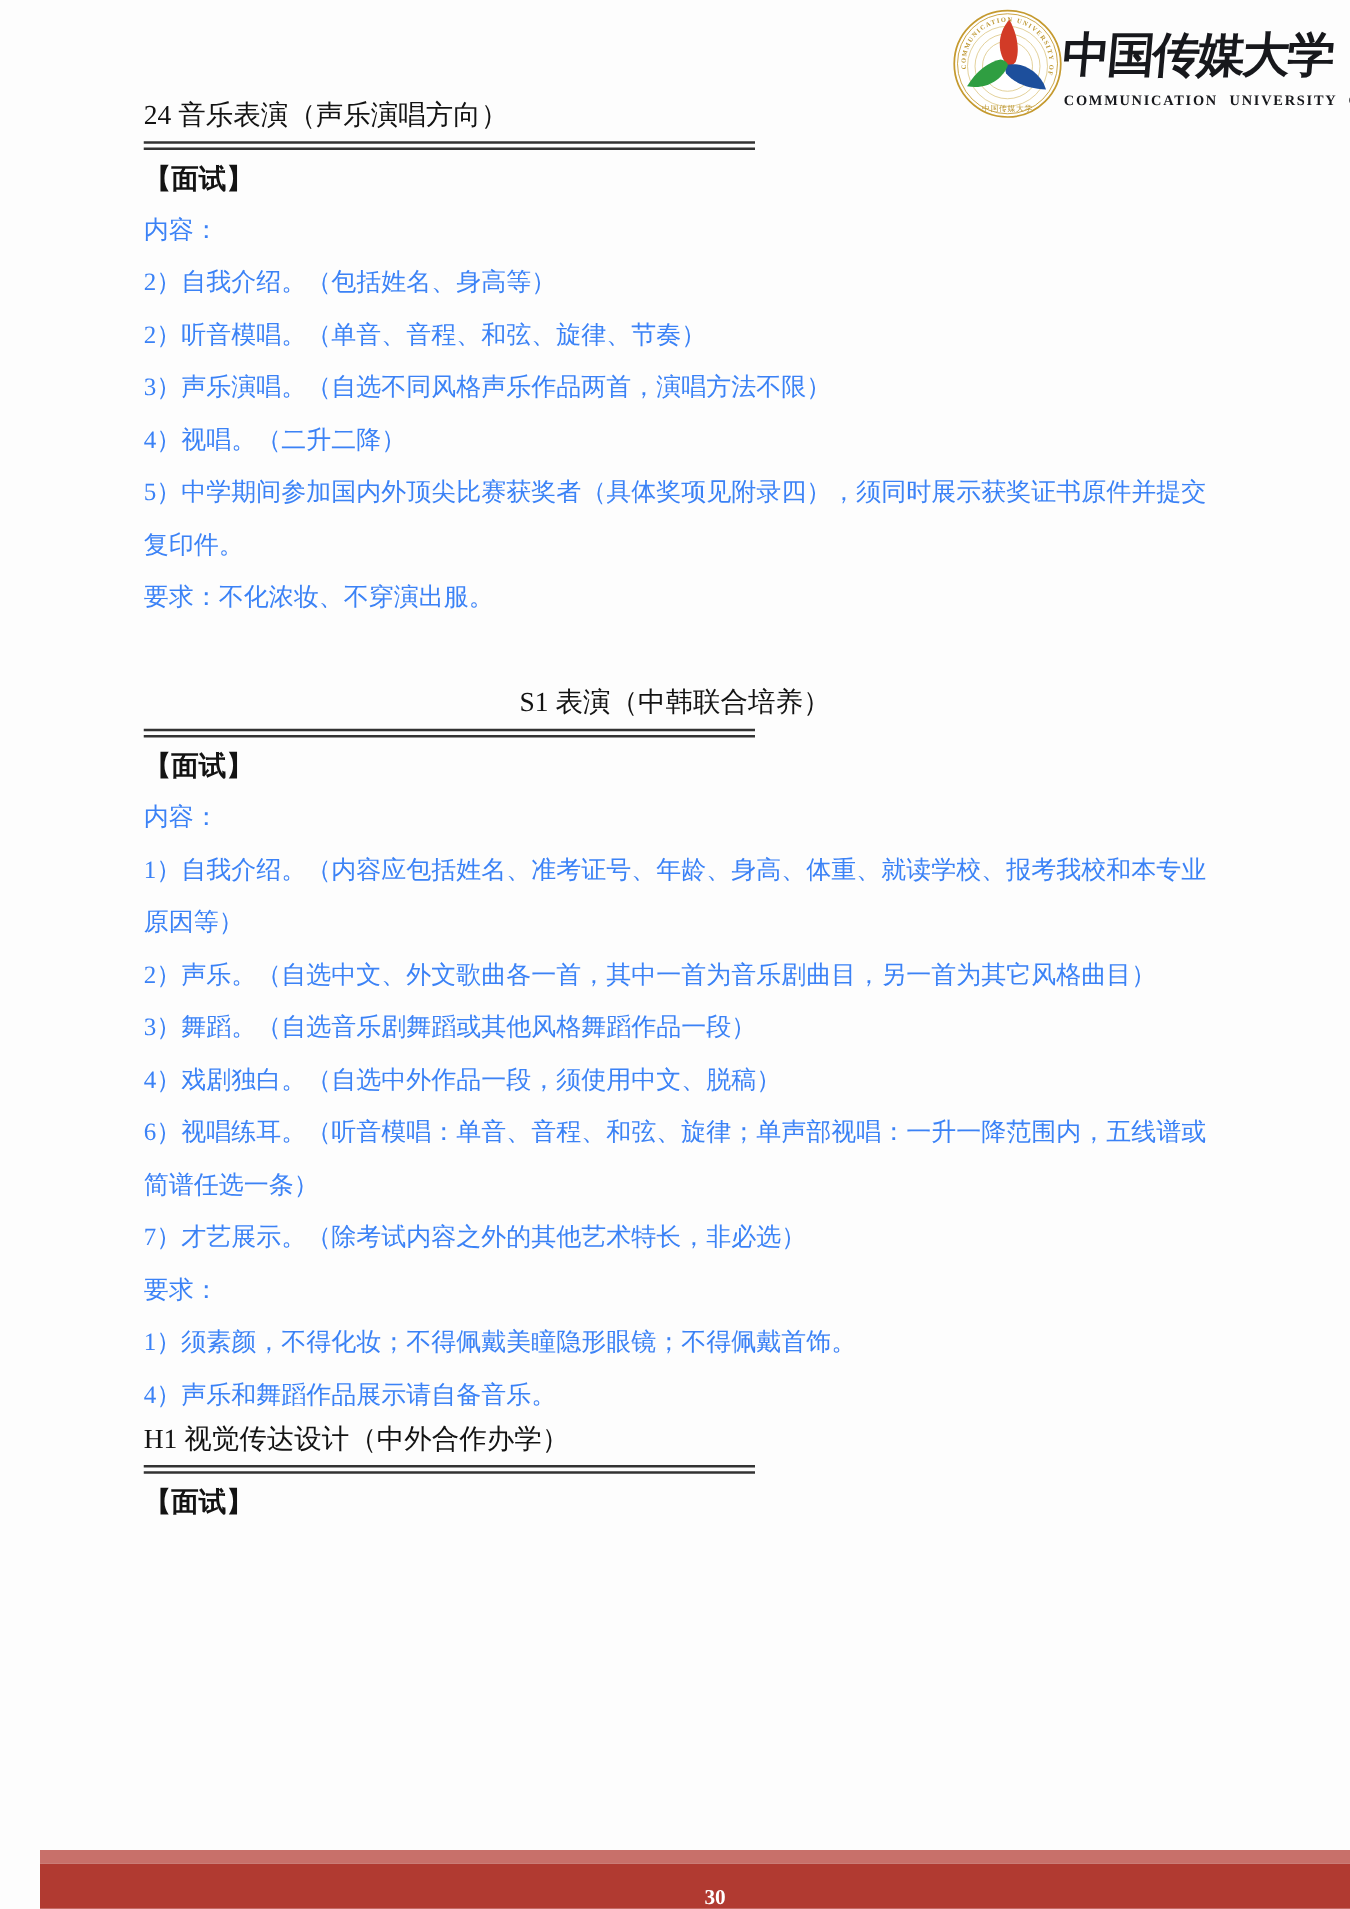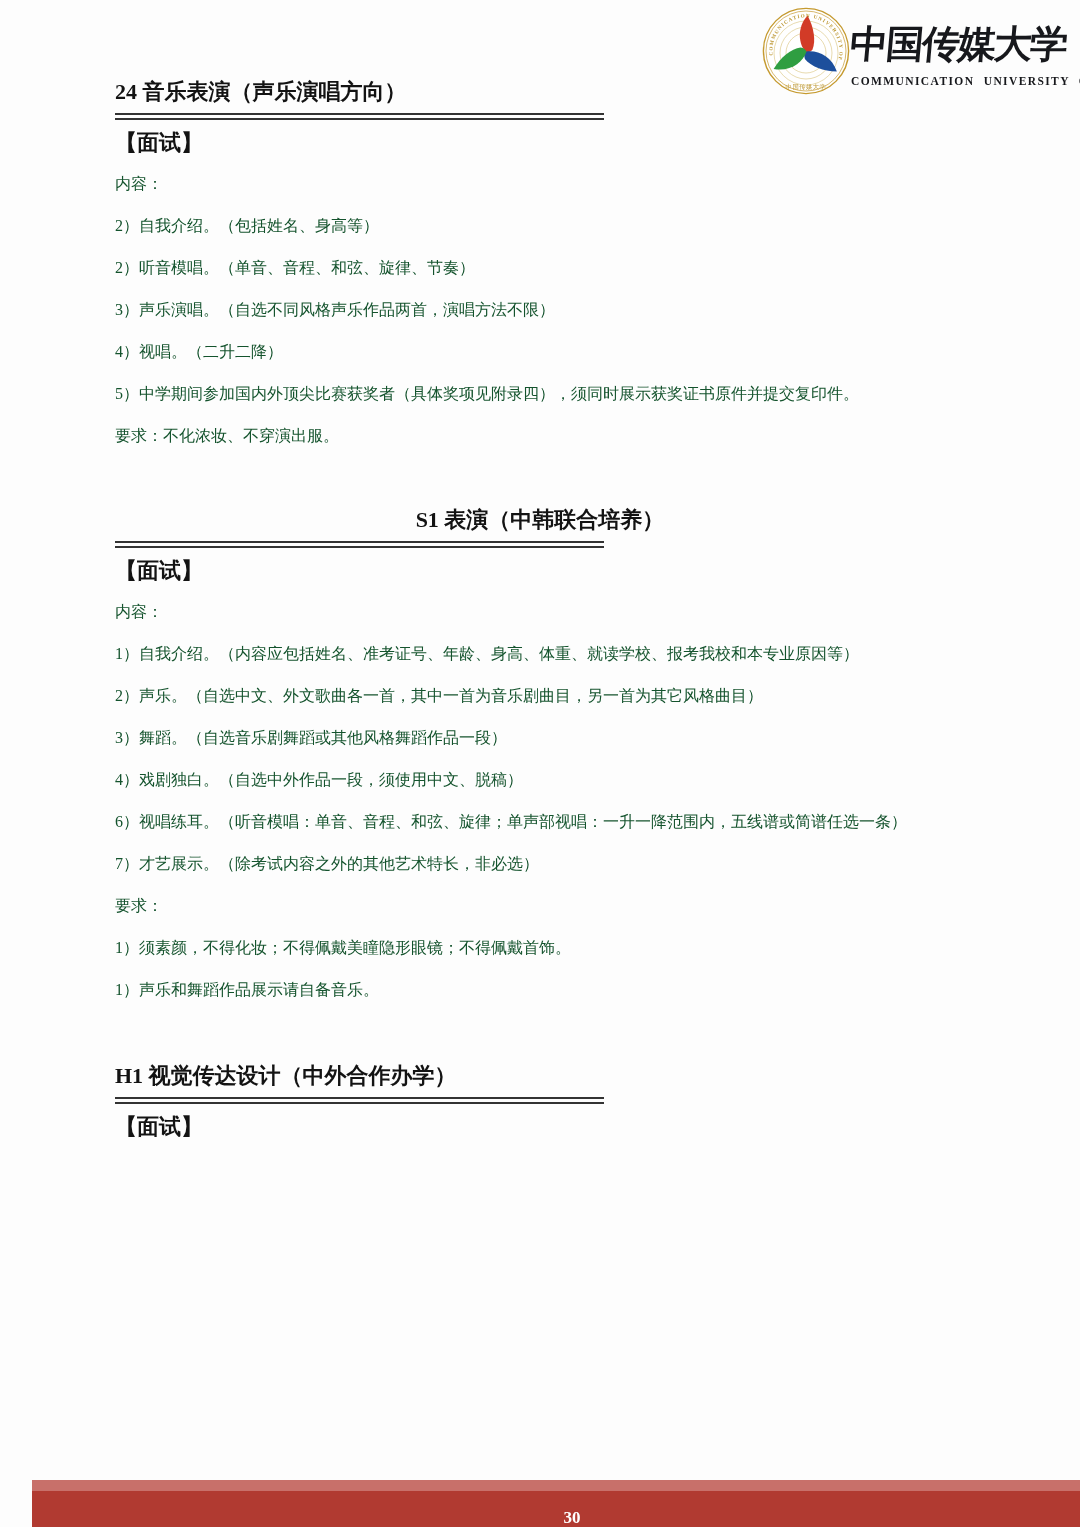--- a/index.html
+++ b/index.html
@@ -18,35 +18,35 @@
     letter-spacing:-2px;transform:skewX(-5deg);white-space:nowrap;
   }
   .wordmark-en{
     position:absolute;left:91px;top:70px;width:215px;
     font-size:11.5px;font-weight:bold;color:#17181c;
     letter-spacing:1.4px;word-spacing:5px;white-space:nowrap;
   }
   
   .content{position:absolute;left:115px;top:0;width:850px;}
   .sec-title{
-    margin:0;font-size:22px;line-height:27px;font-weight:bold;color:#131313;
+    margin:0;font-size:22px;line-height:27px;font-weight:normal;color:#131313;
     white-space:nowrap;
   }
   #title-0{margin-top:78px;}
   #title-1{margin-top:49px;text-align:center;}
-  #title-2{margin-top:51px;}
+  #title-2{}
   .title-rule{
     width:489px;height:3px;margin-top:8px;
     border-top:2px solid #333;border-bottom:2px solid #333;
   }
   .interview{
     margin:3px 0 0;font-size:22px;line-height:40px;font-weight:bold;color:#131313;
   }
   .blocks p{
-    margin:0;font-size:16px;line-height:42px;color:#14532d;
+    margin:0;font-size:20px;line-height:42px;color:#3b82f6;
     text-align:justify;
   }
   
   .footer{position:absolute;left:0;bottom:0;width:1080px;height:47px;padding-left:32px;}
   .footer-strip{width:100%;height:11px;background:#c8706a;}
   .footer-bar{
     width:100%;height:54px;background:#b13a31;
     text-align:center;
   }
   .page-number{
@@ -107,21 +107,21 @@
       <div class="blocks">
         <p>内容：</p>
         <p>1）自我介绍。（内容应包括姓名、准考证号、年龄、身高、体重、就读学校、报考我校和本专业原因等）</p>
         <p>2）声乐。（自选中文、外文歌曲各一首，其中一首为音乐剧曲目，另一首为其它风格曲目）</p>
         <p>3）舞蹈。（自选音乐剧舞蹈或其他风格舞蹈作品一段）</p>
         <p>4）戏剧独白。（自选中外作品一段，须使用中文、脱稿）</p>
         <p>6）视唱练耳。（听音模唱：单音、音程、和弦、旋律；单声部视唱：一升一降范围内，五线谱或简谱任选一条）</p>
         <p>7）才艺展示。（除考试内容之外的其他艺术特长，非必选）</p>
         <p>要求：</p>
         <p>1）须素颜，不得化妆；不得佩戴美瞳隐形眼镜；不得佩戴首饰。</p>
-        <p>1）声乐和舞蹈作品展示请自备音乐。</p>
+        <p>4）声乐和舞蹈作品展示请自备音乐。</p>
       </div>
     </section>
 
     <section>
       <h2 class="sec-title" id="title-2">H1 视觉传达设计（中外合作办学）</h2>
       <div class="title-rule"></div>
       <p class="interview">【面试】</p>
     </section>
 
   </div>

